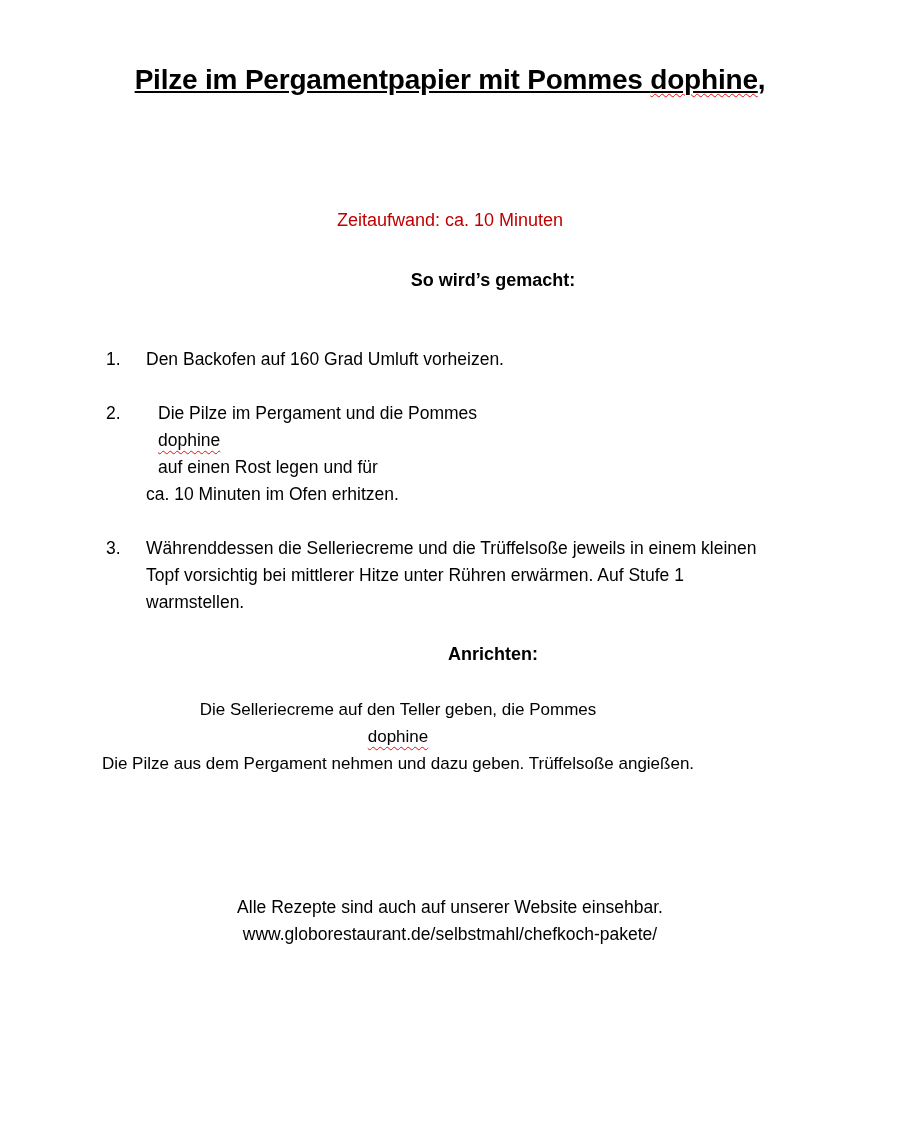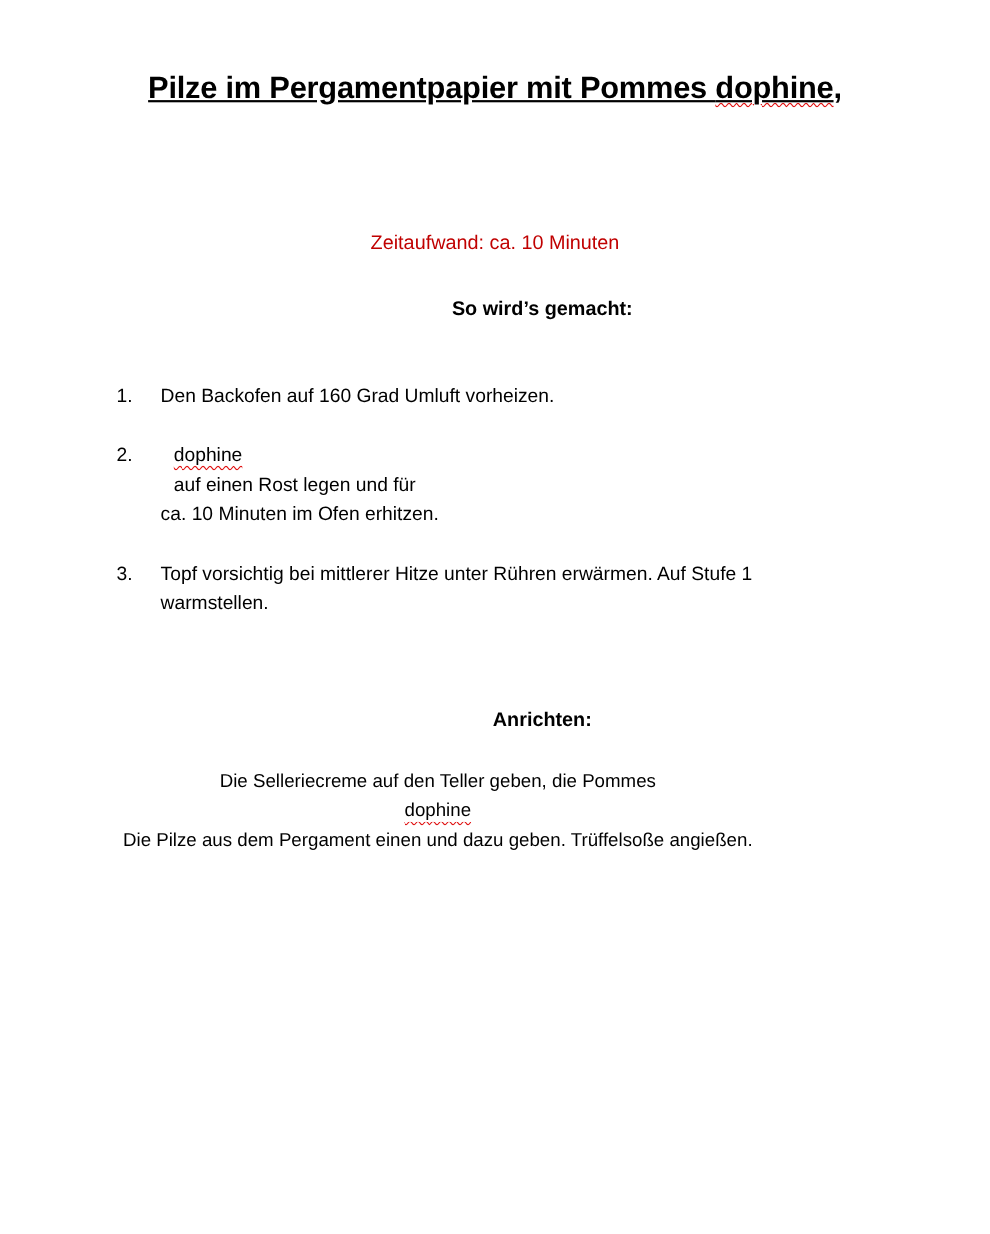--- a/index.html
+++ b/index.html
@@ -123,39 +123,45 @@
     <li>
       <span class="num">1.</span>
       <span class="txt">
         <span>Den Backofen auf 160 Grad Umluft vorheizen.</span>
       </span>
     </li>
     <li>
       <span class="num">2.</span>
       <span class="txt">
         <span>
+            <span>Die Pilze im Pergament und die Pommes </span>
             <span class="spell">dophine</span>
             <span> auf einen Rost legen und für</span>
           </span>
         <span>ca. 10 Minuten im Ofen erhitzen.</span>
       </span>
     </li>
     <li>
       <span class="num">3.</span>
       <span class="txt">
+        <span>Währenddessen die Selleriecreme und die Trüffelsoße jeweils in einem kleinen</span>
         <span>Topf vorsichtig bei mittlerer Hitze unter Rühren erwärmen. Auf Stufe 1</span>
         <span>warmstellen.</span>
       </span>
     </li>
   </ol>
 
   <div class="h2 serve-h">Anrichten:</div>
 
   <div class="serve">
     <span>
         <span>Die Selleriecreme auf den Teller geben, die Pommes </span>
         <span class="spell">dophine</span>
       </span>
-    <span>Die Pilze aus dem Pergament einen und dazu geben. Trüffelsoße angießen.</span>
+    <span>Die Pilze aus dem Pergament nehmen und dazu geben. Trüffelsoße angießen.</span>
   </div>
 
+  <div class="footer">
+    <span>Alle Rezepte sind auch auf unserer Website einsehbar.</span>
+    <span>www.globorestaurant.de/selbstmahl/chefkoch-pakete/</span>
+  </div>
 
 </div>
 
 </body></html>

